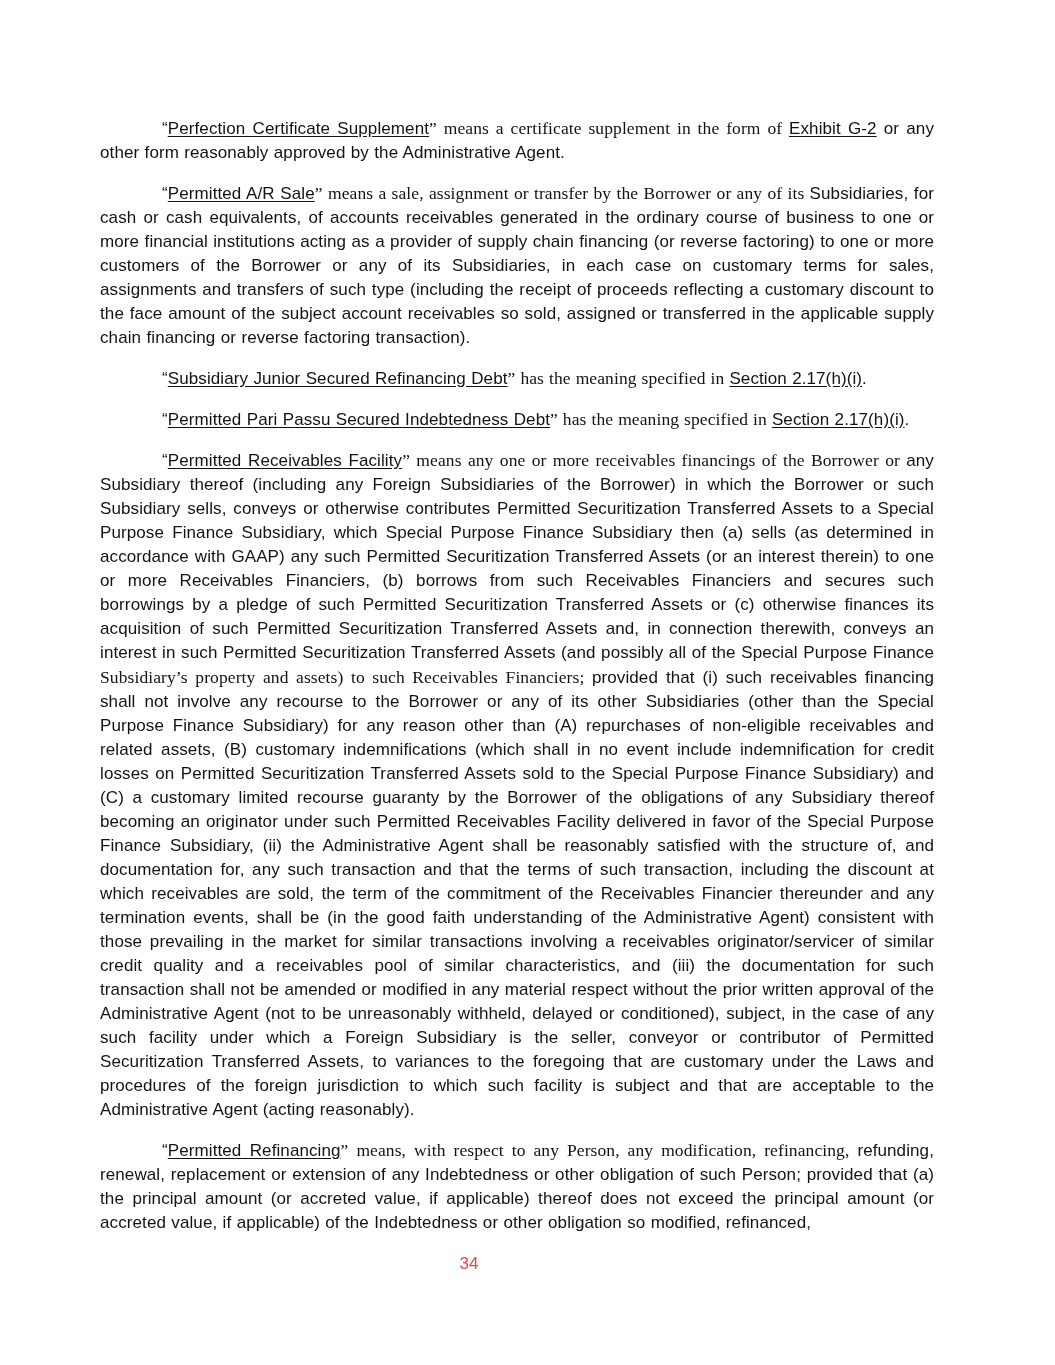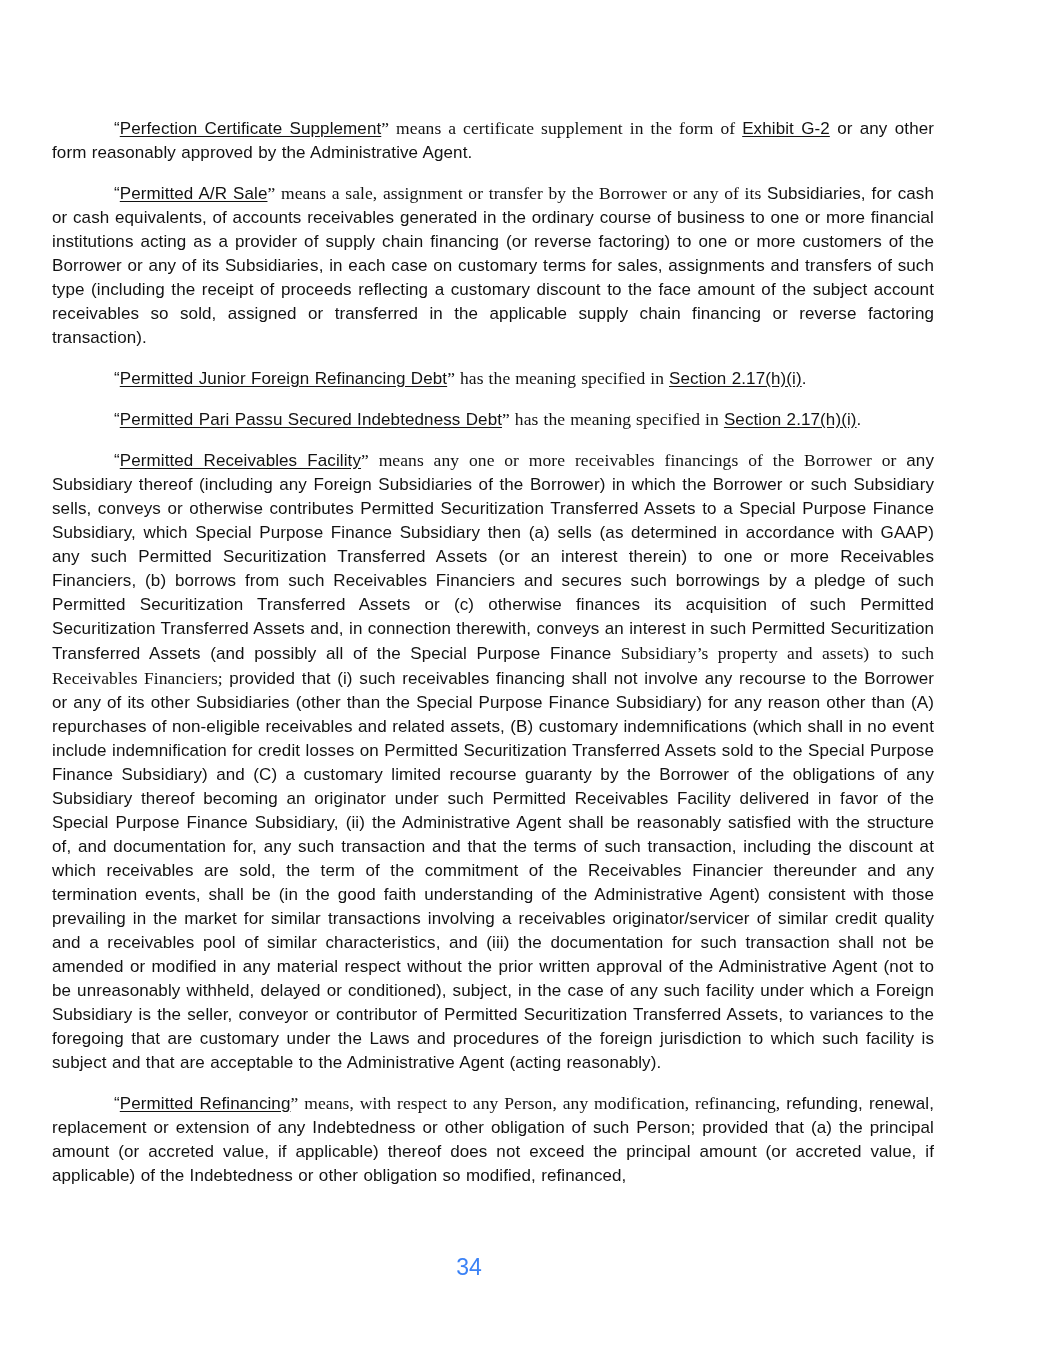--- a/index.html
+++ b/index.html
@@ -12,21 +12,21 @@
     height: 1365px;
     font-family: "Liberation Sans", sans-serif;
     color: #121212;
     overflow: hidden;
   }
   .page {
     position: relative;
     width: 1055px;
     height: 1365px;
     box-sizing: border-box;
-    padding: 116px 121px 0 52px;
+    padding: 116px 121px 0 100px;
     background: #ffffff;
   }
   .content p {
     margin: 0 0 16px 0;
     text-align: justify;
     text-indent: 62px;
     font-size: 17px;
     line-height: 24px;
     letter-spacing: 0.1px;
     word-spacing: 0.5px;
@@ -41,30 +41,30 @@
   .u {
     text-decoration: underline;
     text-underline-offset: 2px;
   }
   .page-number {
     position: absolute;
     left: 0;
     top: 1254px;
     width: 938px;
     text-align: center;
-    font-size: 23px;
-    color: #3b82f6;
+    font-size: 17px;
+    color: #ef4444;
   }
 </style>
 </head>
 <body>
 
 <div class="page">
   <div class="content">
       <p><span>“</span><span class="u">Perfection Certificate Supplement</span><span class="serif">” means a certificate supplement in the form of </span><span class="u">Exhibit G-2</span><span> or any other form reasonably approved by the Administrative Agent.</span></p>
       <p><span>“</span><span class="u">Permitted A/R Sale</span><span class="serif">” means a sale, assignment or transfer by the Borrower or any of its </span><span>Subsidiaries, for cash or cash equivalents, of accounts receivables generated in the ordinary course of business to one or more financial institutions acting as a provider of supply chain financing (or reverse factoring) to one or more customers of the Borrower or any of its Subsidiaries, in each case on customary terms for sales, assignments and transfers of such type (including the receipt of proceeds reflecting a customary discount to the face amount of the subject account receivables so sold, assigned or transferred in the applicable supply chain financing or reverse factoring transaction).</span></p>
-      <p><span>“</span><span class="u">Permitted Junior Foreign Refinancing Debt</span><span class="serif">” has the meaning specified in </span><span class="u">Section 2.17(h)(i)</span><span>.</span></p>
+      <p><span>“</span><span class="u">Subsidiary Junior Secured Refinancing Debt</span><span class="serif">” has the meaning specified in </span><span class="u">Section 2.17(h)(i)</span><span>.</span></p>
       <p><span>“</span><span class="u">Permitted Pari Passu Secured Indebtedness Debt</span><span class="serif">” has the meaning specified in </span><span class="u">Section 2.17(h)(i)</span><span>.</span></p>
       <p><span>“</span><span class="u">Permitted Receivables Facility</span><span class="serif">” means any one or more receivables financings of the Borrower or </span><span>any Subsidiary thereof (including any Foreign Subsidiaries of the Borrower) in which the Borrower or such Subsidiary sells, conveys or otherwise contributes Permitted Securitization Transferred Assets to a Special Purpose Finance Subsidiary, which Special Purpose Finance Subsidiary then (a) sells (as determined in accordance with GAAP) any such Permitted Securitization Transferred Assets (or an interest therein) to one or more Receivables Financiers, (b) borrows from such Receivables Financiers and secures such borrowings by a pledge of such Permitted Securitization Transferred Assets or (c) otherwise finances its acquisition of such Permitted Securitization Transferred Assets and, in connection therewith, conveys an interest in such Permitted Securitization Transferred Assets (and possibly all of the Special Purpose Finance </span><span class="serif">Subsidiary’s property and assets) to such Receivables Financiers; </span><span>provided that (i) such receivables financing shall not involve any recourse to the Borrower or any of its other Subsidiaries (other than the Special Purpose Finance Subsidiary) for any reason other than (A) repurchases of non-eligible receivables and related assets, (B) customary indemnifications (which shall in no event include indemnification for credit losses on Permitted Securitization Transferred Assets sold to the Special Purpose Finance Subsidiary) and (C) a customary limited recourse guaranty by the Borrower of the obligations of any Subsidiary thereof becoming an originator under such Permitted Receivables Facility delivered in favor of the Special Purpose Finance Subsidiary, (ii) the Administrative Agent shall be reasonably satisfied with the structure of, and documentation for, any such transaction and that the terms of such transaction, including the discount at which receivables are sold, the term of the commitment of the Receivables Financier thereunder and any termination events, shall be (in the good faith understanding of the Administrative Agent) consistent with those prevailing in the market for similar transactions involving a receivables originator/servicer of similar credit quality and a receivables pool of similar characteristics, and (iii) the documentation for such transaction shall not be amended or modified in any material respect without the prior written approval of the Administrative Agent (not to be unreasonably withheld, delayed or conditioned), subject, in the case of any such facility under which a Foreign Subsidiary is the seller, conveyor or contributor of Permitted Securitization Transferred Assets, to variances to the foregoing that are customary under the Laws and procedures of the foreign jurisdiction to which such facility is subject and that are acceptable to the Administrative Agent (acting reasonably).</span></p>
       <p><span>“</span><span class="u">Permitted Refinancing</span><span class="serif">” means, with respect to any Person, any modification, refinancing, </span><span>refunding, renewal, replacement or extension of any Indebtedness or other obligation of such Person; provided that (a) the principal amount (or accreted value, if applicable) thereof does not exceed the principal amount (or accreted value, if applicable) of the Indebtedness or other obligation so modified, refinanced,</span></p>
     </div>
   <div class="page-number">34</div>
 </div>
 
 </body></html>

